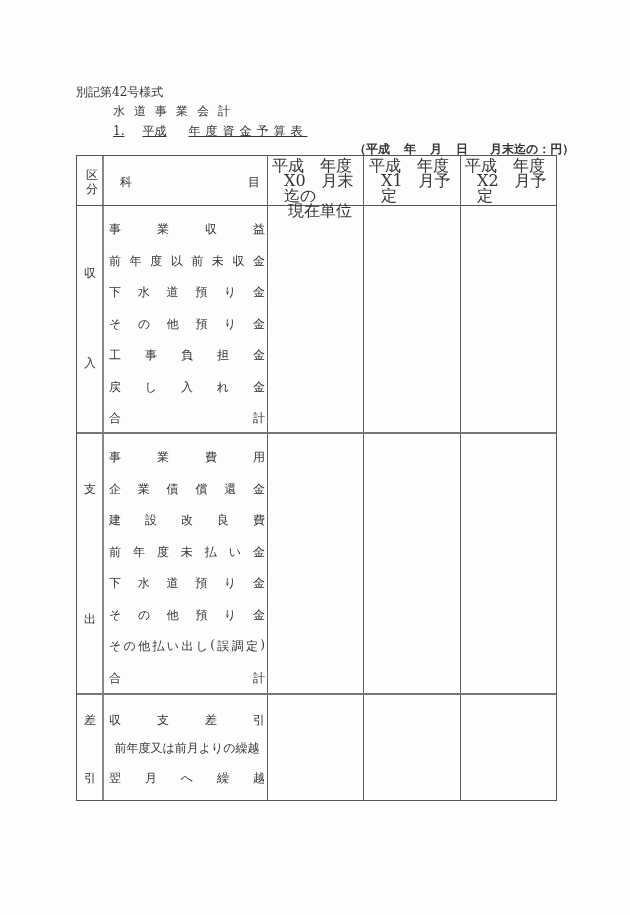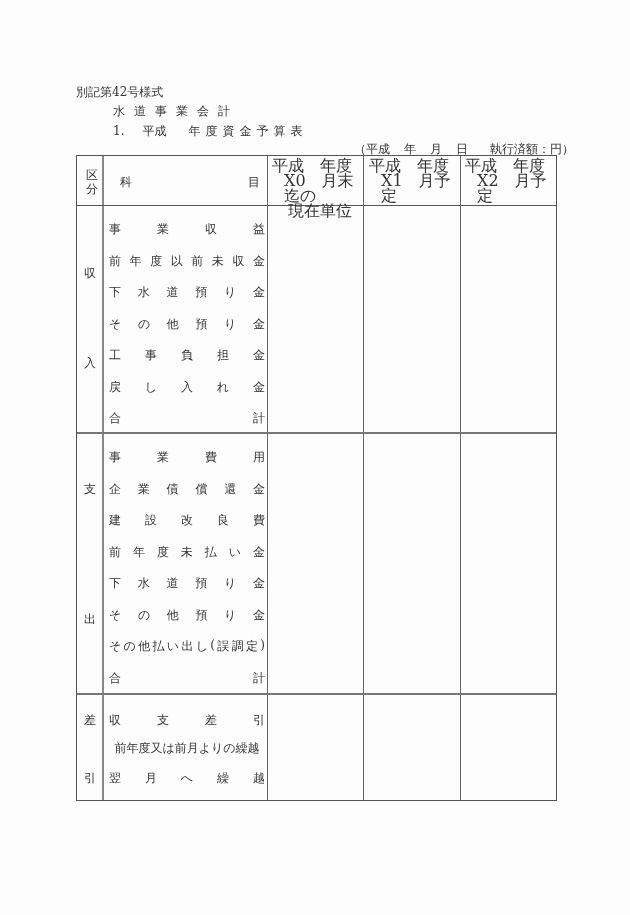--- a/index.html
+++ b/index.html
@@ -1,26 +1,26 @@
 <!DOCTYPE html>
 <html><head>
 <meta charset="utf-8">
 <style>
   html, body { margin: 0; padding: 0; background: #fdfdfd; }
   body { width: 630px; height: 915px; position: relative; overflow: hidden;
          font-family: "DejaVu Serif", "Liberation Serif", serif; color: #333; }
   .abs { position: absolute; white-space: nowrap; }
   .form-no { left: 76px; top: 84px; font-size: 12px; }
   .title1 { left: 113px; top: 103px; font-size: 12px; letter-spacing: 9px; }
-  .title2 { left: 113px; top: 123px; font-size: 12px; }
+  .title2 { left: 113px; top: 123px; font-size: 12px; text-decoration: underline; }
   .title2 .num { margin-right: 18px; }
   .title2 .era { margin-right: 22px; }
   .title2 .rest { letter-spacing: 5px; }
   .date-unit { left: 354px; top: 141px; font-size: 12px; }
-  .date-unit span { display: inline-block; }
+  .date-unit span { display: inline-block; font-weight: bold; }
 
   .tbl { position: absolute; left: 76px; top: 155px; width: 481px; height: 646px;
          border: 1px solid #555; box-sizing: border-box; }
   .vline { position: absolute; top: 0; bottom: 0; width: 1px; background: #666; }
   .vline.thick { width: 2px; background: #888; }
   .hline { position: absolute; left: 0; right: 0; height: 1px; background: #555; }
   .hline.thick { height: 2px; background: #777; }
 
   .cell-text { position: absolute; font-size: 12px; line-height: 15px; }
   .kubun-h { left: 8px; top: 12px; width: 14px; text-align: center; line-height: 14px; }
@@ -39,21 +39,21 @@
 </style>
 </head>
 <body>
 
 <div class="abs form-no">別記第42号様式</div>
 <div class="abs title1">水道事業会計</div>
 <div class="abs title2">
   <span class="num">1.</span><span class="era">平成</span><span class="rest">年度資金予算表</span>
 </div>
 <div class="abs date-unit">
-  <span>（平成</span><span style="width:14px"></span><span>年</span><span style="width:14px"></span><span>月</span><span style="width:14px"></span><span>日</span><span style="width:22px"></span><span>執行済額：円）</span>
+  <span>（平成</span><span style="width:14px"></span><span>年</span><span style="width:14px"></span><span>月</span><span style="width:14px"></span><span>日</span><span style="width:22px"></span><span>月末迄の：円）</span>
 </div>
 
 <div class="tbl">
 
   <div class="vline thick" style="left:25px"></div>
   <div class="vline" style="left:190px"></div>
   <div class="vline" style="left:286px"></div>
   <div class="vline" style="left:383px"></div>
 
   <div class="hline" style="top:49px"></div>

